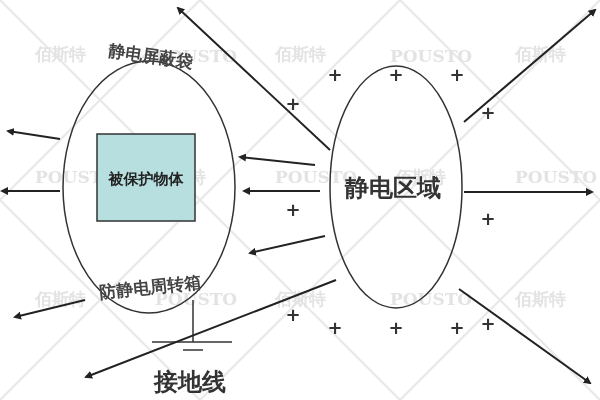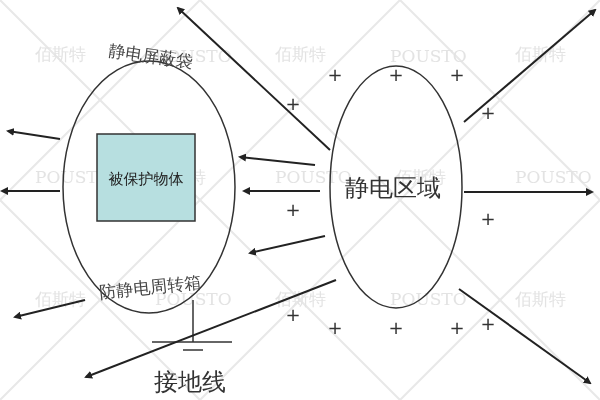--- a/index.html
+++ b/index.html
@@ -1,18 +1,18 @@
 <!DOCTYPE html>
 <html><head>
   <meta charset="utf-8">
   <style>
     html, body { margin: 0; padding: 0; background: #ffffff; }
     body { width: 600px; height: 400px; overflow: hidden; position: relative;
            font-family: "DejaVu Sans", "Liberation Sans", sans-serif; }
-    #stage { position: absolute; left: 0; top: 0; width: 536px; height: 400px; }
+    #stage { position: absolute; left: 0; top: 0; width: 536px; height: 400px; font-weight: bold; }
     svg text { font-family: "DejaVu Sans", "Liberation Sans", sans-serif; }
     .wm-text { font-family: "DejaVu Serif", "Liberation Serif", serif; }
   </style>
 </head>
 <body>
 
 <div id="stage">
 <svg width="600" height="400" viewBox="0 0 600 400" xmlns="http://www.w3.org/2000/svg">
   <defs>
     <marker id="arrow" markerWidth="8" markerHeight="8" refX="6" refY="4" orient="auto" markerUnits="userSpaceOnUse">

